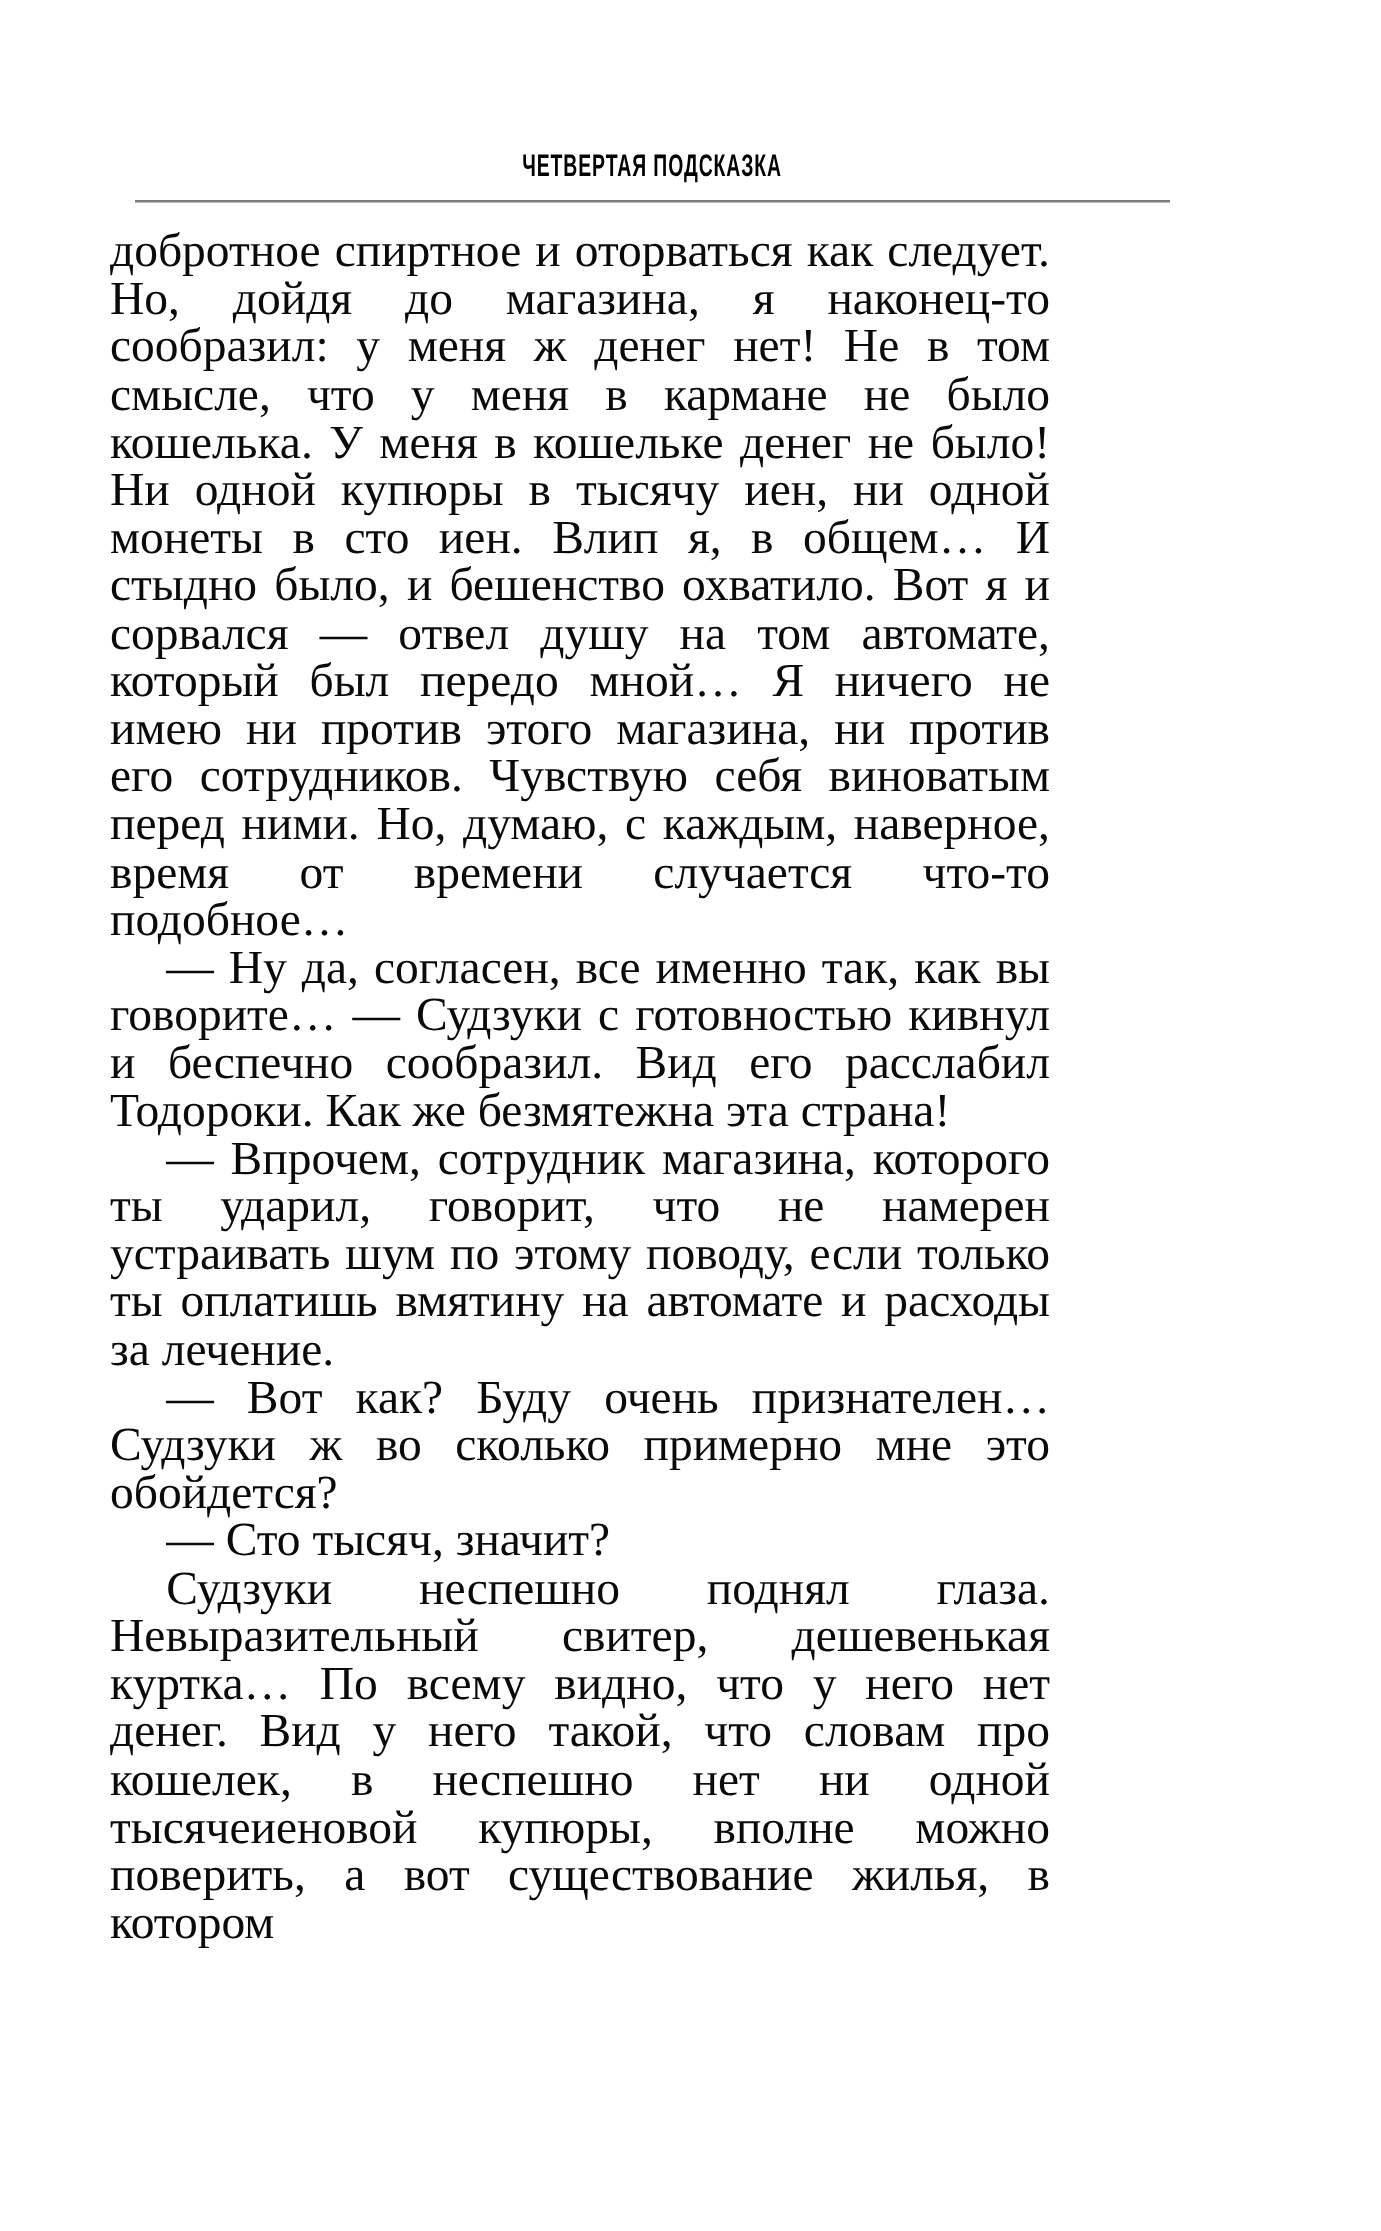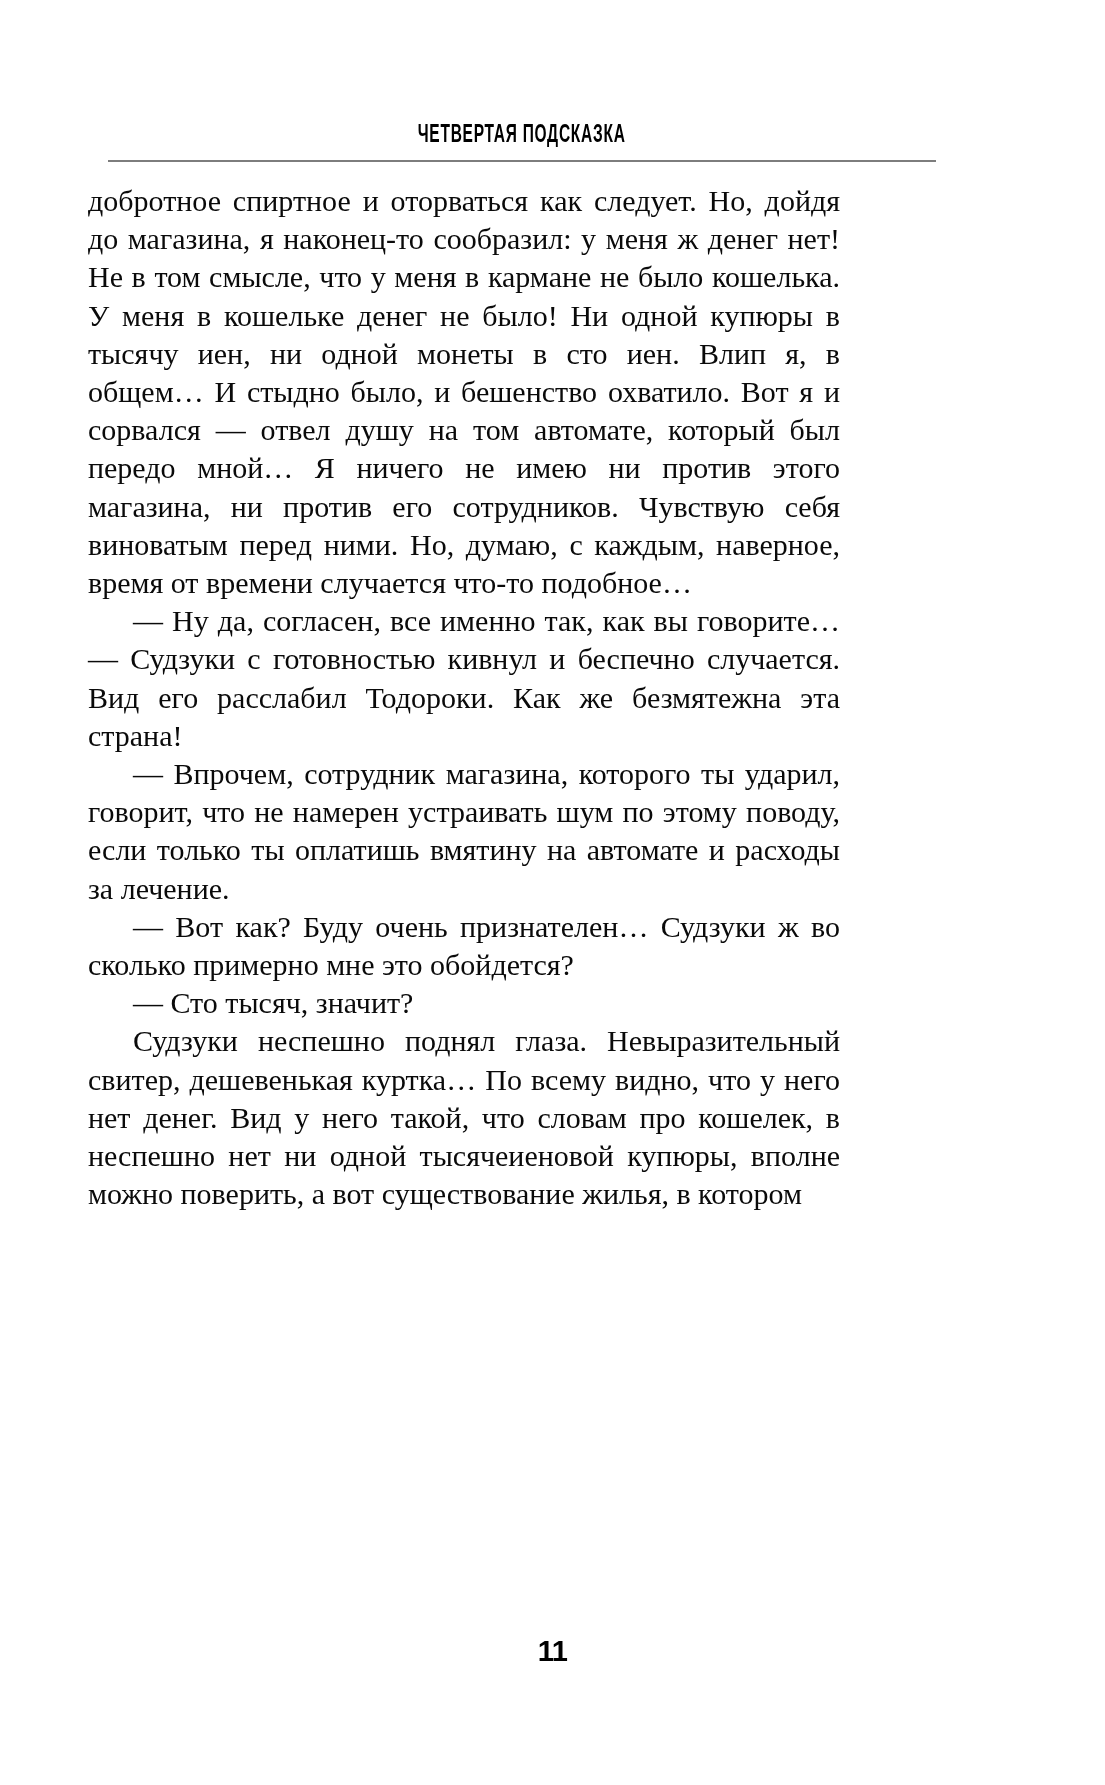--- a/index.html
+++ b/index.html
@@ -46,21 +46,21 @@
     background: #7d7d7d;
   }
 
   
   .text-block {
     position: absolute;
     left: 88px;
     top: 182px;
     width: 752px;
     font-family: "Liberation Serif", "DejaVu Serif", serif;
-    font-size: 30px;
+    font-size: 38px;
     line-height: 38.2px;
     color: #0a0a0a;
     text-align: justify;
     text-justify: inter-word;
     hyphens: manual;
     -webkit-hyphens: manual;
   }
   .para {
     margin: 0;
     text-indent: 0;
@@ -95,22 +95,21 @@
 <div class="page">
 
   <div class="running-header">
     <span class="running-header-title">ЧЕТВЕРТАЯ ПОДСКАЗКА</span>
   </div>
 
   <div class="header-rule"></div>
 
   <div class="text-block">
     <p class="para continued">добротное спиртное и оторваться как следует. Но, дойдя до магазина, я наконец-то сообразил: у меня ж денег нет! Не в том смысле, что у меня в кармане не было кошелька. У меня в кошельке денег не было! Ни одной купюры в тысячу иен, ни одной монеты в сто иен. Влип я, в общем… И стыдно было, и бешенство охватило. Вот я и сорвался — отвел душу на том автомате, который был передо мной… Я ничего не имею ни против этого магазина, ни против его сотрудников. Чувствую себя виноватым перед ними. Но, думаю, с каждым, наверное, время от времени случается что-то подобное…</p>
-    <p class="para indented">— Ну да, согласен, все именно так, как вы говорите… — Судзуки с готовностью кивнул и беспечно случается. Вид его расслабил Тодороки. Как же безмятежна эта страна!</p>
+    <p class="para indented">— Ну да, согласен, все именно так, как вы говорите… — Судзуки с готовностью кивнул и беспечно сообразил. Вид его расслабил Тодороки. Как же безмятежна эта страна!</p>
     <p class="para indented">— Впрочем, сотрудник магазина, которого ты ударил, говорит, что не намерен устраивать шум по этому поводу, если только ты оплатишь вмятину на автомате и расходы за лечение.</p>
     <p class="para indented">— Вот как? Буду очень признателен… Судзуки ж во сколько примерно мне это обойдется?</p>
     <p class="para indented">— Сто тысяч, значит?</p>
     <p class="para indented">Судзуки неспешно поднял глаза. Невыразительный свитер, дешевенькая куртка… По всему видно, что у него нет денег. Вид у него такой, что словам про кошелек, в неспешно нет ни одной тысячеиеновой купюры, вполне можно поверить, а вот существование жилья, в котором</p>
   </div>
 
-  <div class="page-number">11</div>
 
 </div>
 
 </body></html>

